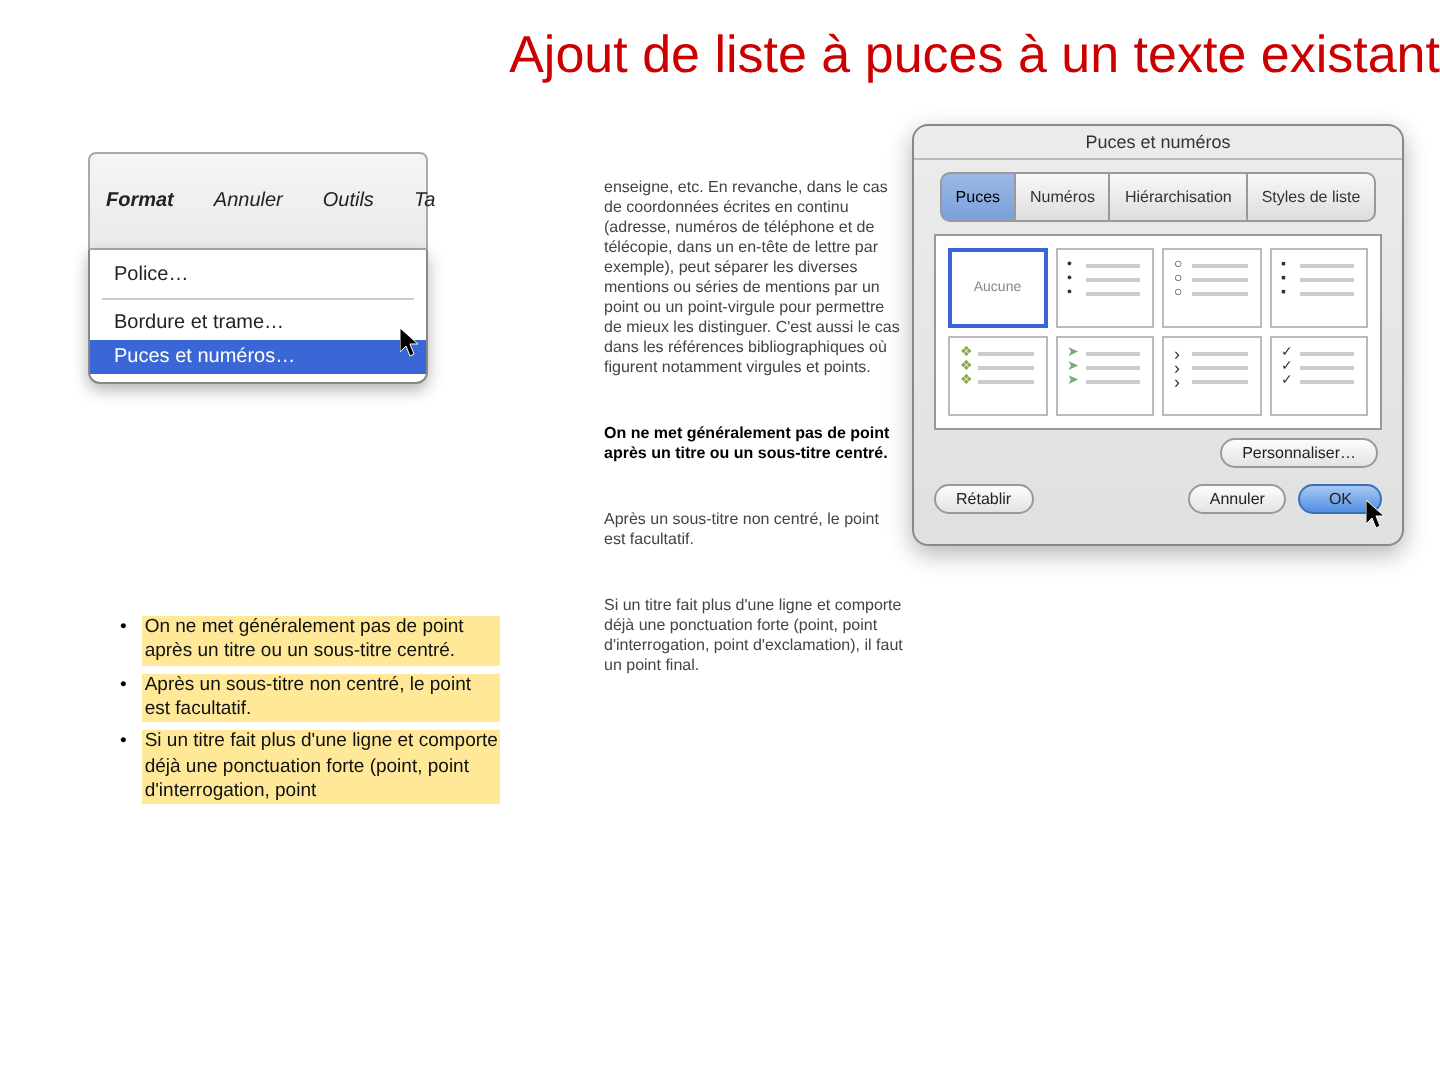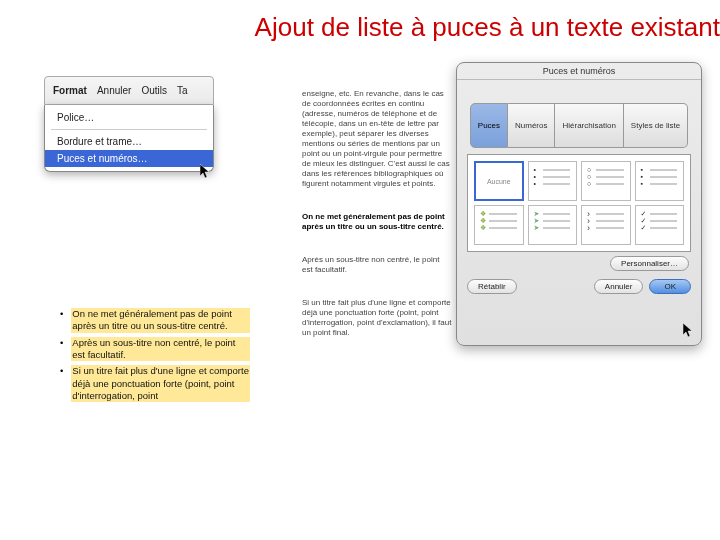--- a/index.html
+++ b/index.html
@@ -1,40 +1,40 @@
 <!DOCTYPE html>
 <html><head>
 <meta charset="utf-8">
 <style>
   * { box-sizing: border-box; margin: 0; padding: 0; }
   body { width: 720px; height: 540px; background: #fff; font-family: "Lucida Grande", Arial, sans-serif; position: relative; overflow: hidden; }
   .title { color: #c00; font-size: 26px; font-family: Arial, sans-serif; text-align: right; padding-top: 12px; }
 
   
   .menubar { position: absolute; left: 44px; top: 76px; width: 170px; }
-  .menubar-strip { background: linear-gradient(#f5f5f5,#eaeaea); border: 1px solid #aaa; border-radius: 4px 4px 0 0; display: flex; gap: 10px; padding: 8px 8px; font-size: 10px; color: #222; white-space: nowrap; }
+  .menubar-strip { background: linear-gradient(#f5f5f5,#eaeaea); border: 1px solid #aaa; border-radius: 4px 4px 0 0; display: flex; gap: 20px; padding: 18px 8px; font-size: 10px; color: #222; white-space: nowrap; font-style: italic; }
   .menubar-strip .m { cursor: default; }
   .menubar-strip .active { font-weight: bold; }
   .dropdown { background: #fff; border: 1px solid #888; border-top: none; border-radius: 0 0 6px 6px; box-shadow: 0 3px 8px rgba(0,0,0,0.3); padding: 4px 0; }
   .dropdown .item { font-size: 10px; color: #222; padding: 3px 12px; white-space: nowrap; cursor: default; }
   .dropdown .sep { height: 1px; background: #ccc; margin: 3px 6px; }
   .dropdown .item.sel { background: #3a66d6; color: #fff; }
   .cursor { position: absolute; width: 12px; height: 16px; }
   .cursor svg { width: 12px; height: 16px; }
 
   
   .docfrag { position: absolute; left: 302px; top: 66px; width: 150px; font-size: 8px; color: #444; line-height: 1.25; }
   .docfrag p { margin-bottom: 4px; margin-top: 23px; }
   .docfrag .b { font-weight: bold; color: #000; }
 
   
-  .dialog { position: absolute; right: 18px; top: 62px; width: 246px; height: 284px; background: linear-gradient(#ececec,#e0e0e0); border: 1px solid #888; border-radius: 8px; box-shadow: 0 4px 12px rgba(0,0,0,0.3); }
+  .dialog { position: absolute; right: 18px; top: 62px; width: 246px; height: 211px; background: linear-gradient(#ececec,#e0e0e0); border: 1px solid #888; border-radius: 8px; box-shadow: 0 4px 12px rgba(0,0,0,0.3); }
   .dialog-title { text-align: center; font-size: 9px; color: #333; padding: 3px 0; border-bottom: 1px solid #bbb; }
   .tabs { display: flex; justify-content: center; gap: 0; margin: 6px auto 6px; }
-  .tabs .tab { font-size: 8px; padding: 17px 7px; background: linear-gradient(#f8f8f8,#ddd); border: 1px solid #999; color: #333; cursor: default; margin-top: 17px; }
+  .tabs .tab { font-size: 8px; padding: 7px 7px; background: linear-gradient(#f8f8f8,#ddd); border: 1px solid #999; color: #333; cursor: default; }
   .tabs .tab:first-child { border-radius: 5px 0 0 5px; }
   .tabs .tab:last-child { border-radius: 0 5px 5px 0; }
   .tabs .tab + .tab { border-left: none; }
   .tabs .tab.active { background: linear-gradient(#9bb8e6,#7aa0db); color: #000; }
   .grid { background: #fff; border: 1px solid #999; margin: 0 10px; padding: 6px; display: grid; grid-template-columns: repeat(4, 1fr); gap: 4px; }
   .cell { border: 1px solid #bbb; height: 40px; font-size: 7px; color: #666; position: relative; background: #fff; cursor: default; }
   .cell.sel { border: 2px solid #3a66d6; }
   .cell .none { position:absolute; top:50%; left:50%; transform:translate(-50%,-50%); color:#888; font-size:7px; }
   .cell .lines { position:absolute; left:14px; right:6px; top:7px; display:flex; flex-direction:column; gap:5px; }
   .cell .ln { height:2px; background:#ccc; position:relative; }

